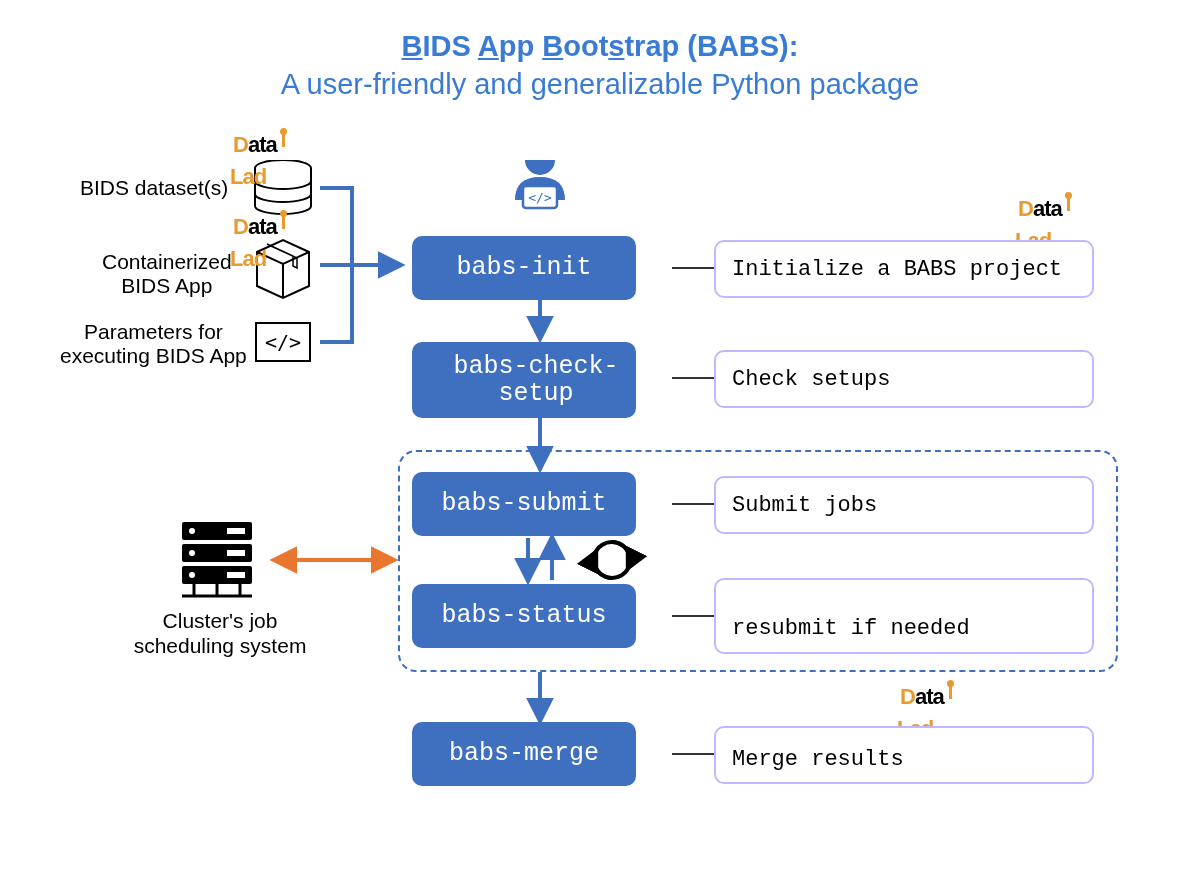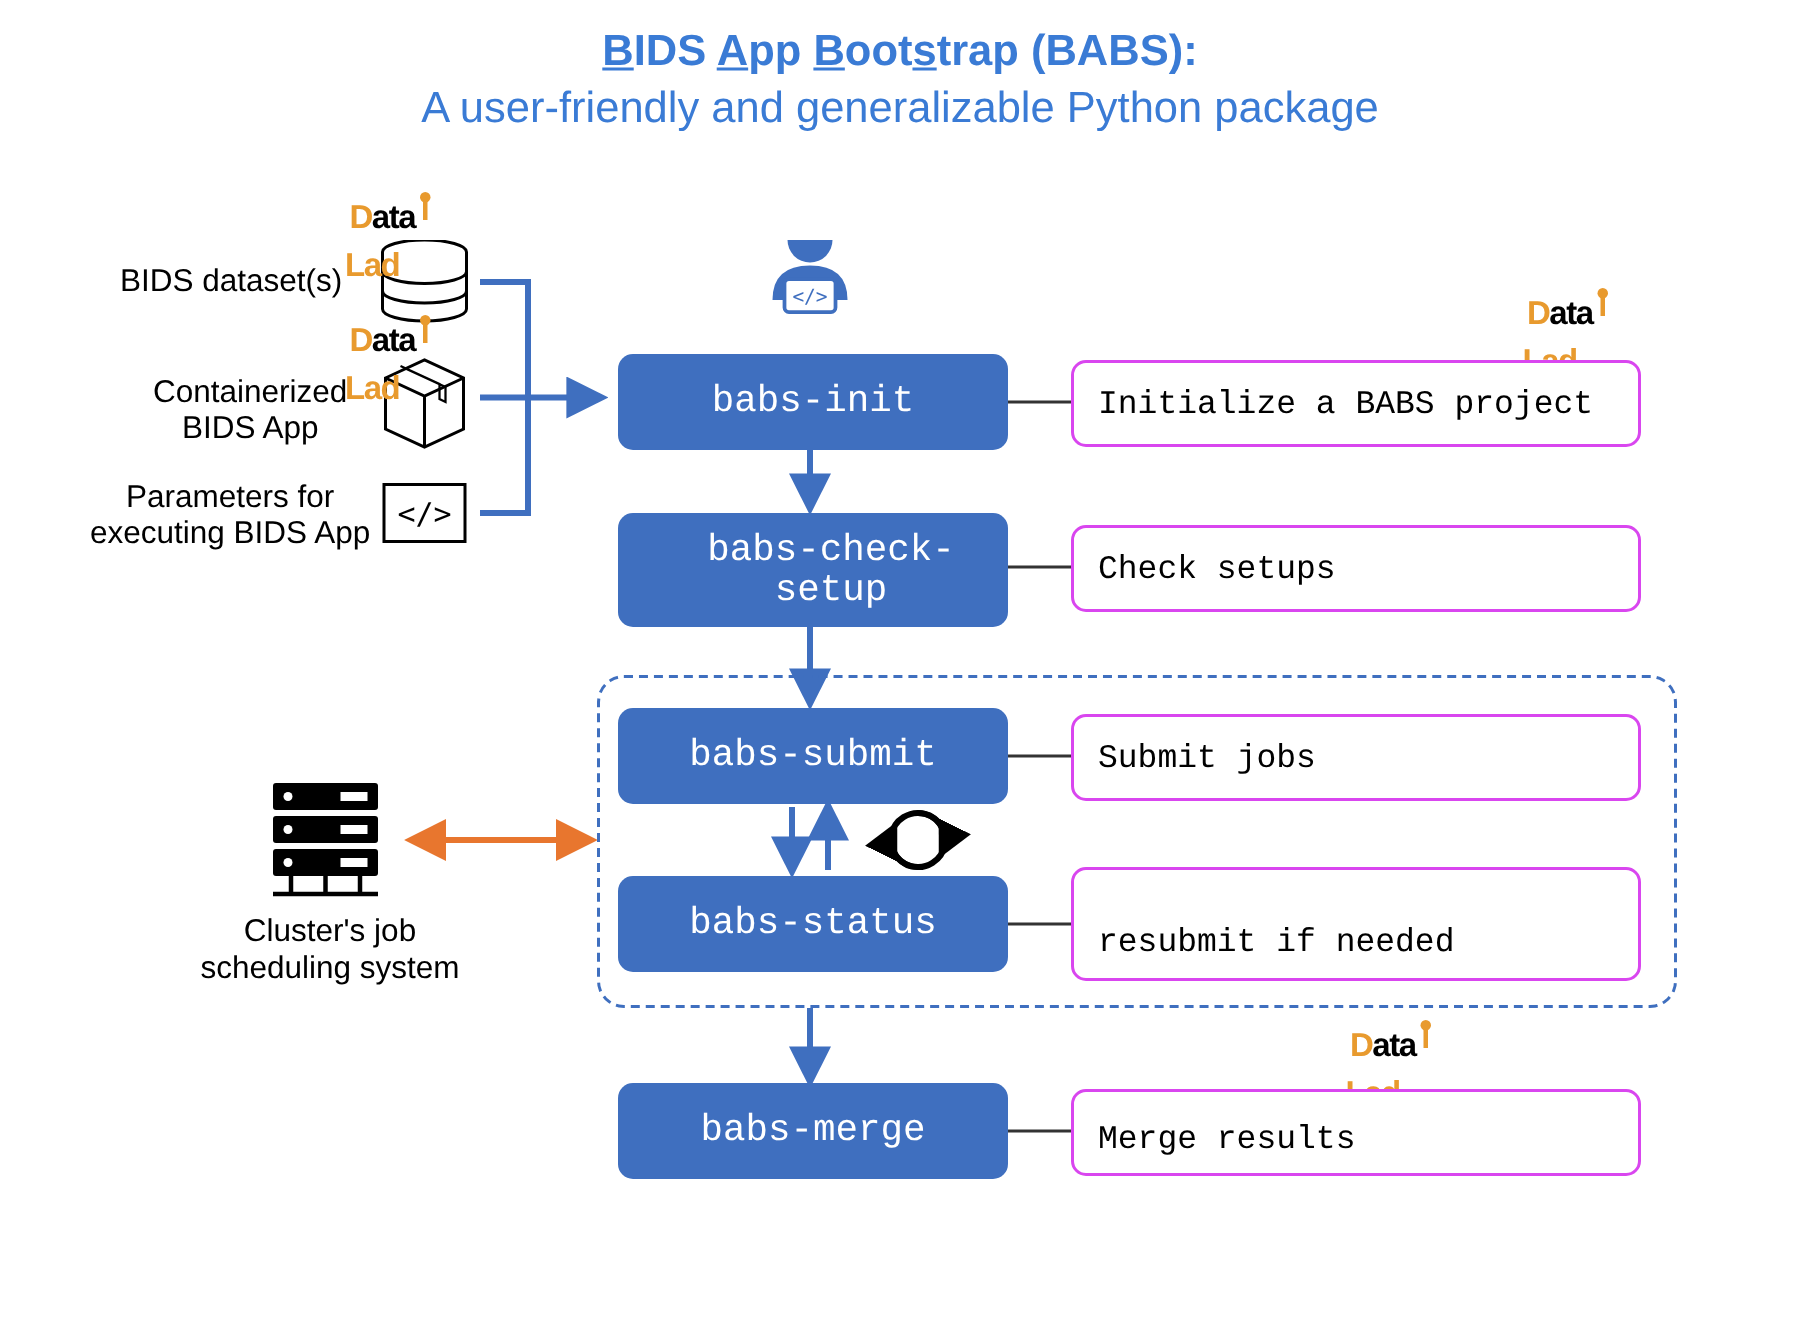--- a/index.html
+++ b/index.html
@@ -6,21 +6,21 @@
   body {
     width: 1200px;
     height: 881px;
     background: #fff;
     font-family: Arial, Helvetica, sans-serif;
     position: relative;
     overflow: hidden;
   }
   .title-block {
     text-align: center;
-    padding-top: 16px;
+    padding-top: 28px;
     color: #3a7bd5;
     font-size: 29px;
     line-height: 1.3;
   }
   .title-block .bold { font-weight: bold; }
   .underline { text-decoration: underline; }
 
   .diagram { position: absolute; top: 160px; left: 0; width: 1200px; height: 721px; }
 
   
@@ -45,40 +45,40 @@
     background: linear-gradient(#e89a2e 60%, transparent 60%);
   }
   .datalad-logo .git-dot {
     position: absolute; right: -10px; top: -4px;
     width: 7px; height: 7px; border-radius: 50%; background: #e89a2e;
   }
 
   
   .cmd-box {
     position: absolute;
-    width: 260px;
+    width: 224px;
     height: 64px;
     background: #3f6fbf;
     border-radius: 10px;
     color: #fff;
     font-family: "Courier New", monospace;
     font-size: 25px;
     display: flex;
     align-items: center;
     justify-content: center;
     text-align: center;
     line-height: 1.1;
   }
 
   
   .desc-box {
     position: absolute;
     width: 380px;
     min-height: 58px;
-    border: 2px solid #d946ef;
+    border: 2px solid #c4b5fd;
     border-radius: 10px;
     background: #fff;
     font-family: "Courier New", monospace;
     font-size: 22px;
     padding: 10px 16px;
     display: flex;
     align-items: center;
   }
 
   

